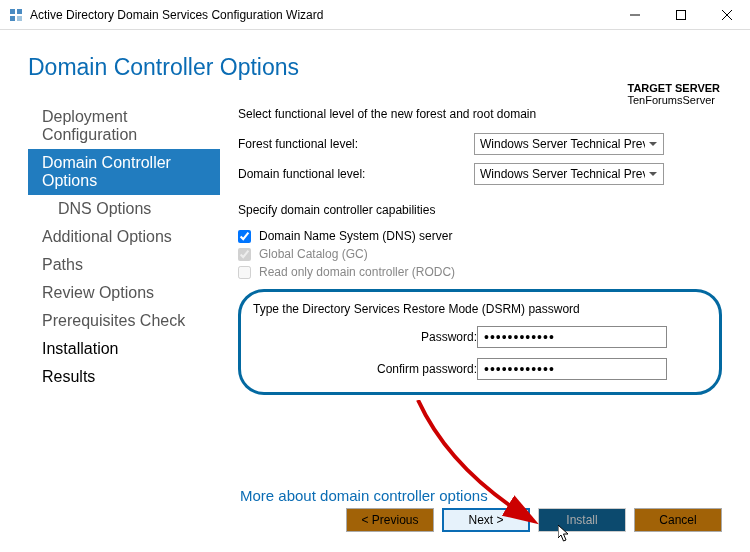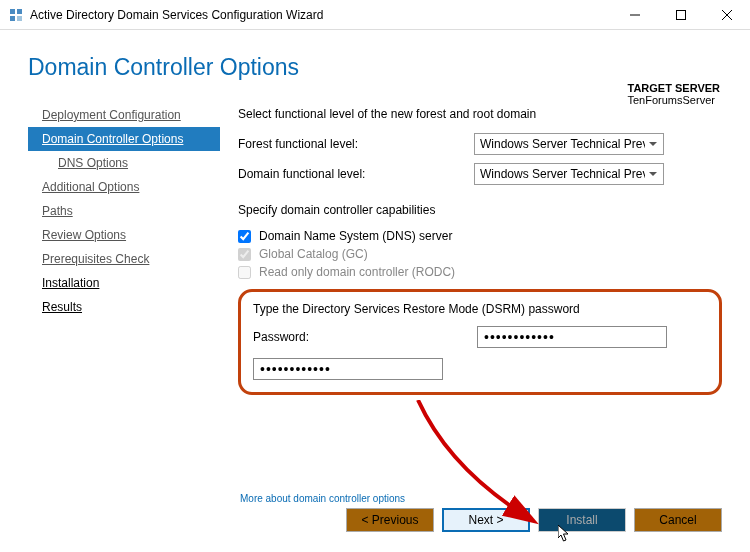--- a/index.html
+++ b/index.html
@@ -9,40 +9,40 @@
 .titlebar .title { flex: 1; font-size: 12px; }
 .titlebar .winbtns { display: flex; }
 .titlebar .winbtn { width: 46px; height: 30px; display: flex; align-items: center; justify-content: center; }
 .titlebar .winbtn svg { width: 10px; height: 10px; }
 .content { position: absolute; top: 30px; left: 0; right: 0; bottom: 0; padding: 24px 28px 20px 28px; }
 .page-title { font-size: 23px; font-weight: 300; color: #0a6cb4; margin-bottom: 22px; }
 .target-server { position: absolute; top: 52px; right: 30px; text-align: left; font-size: 11px; }
 .target-server .lbl { font-weight: bold; }
 .body-area { display: flex; gap: 0; }
 .sidebar { width: 192px; }
-.sidebar-item { padding: 5px 12px 5px 14px; font-size: 12px; color: #555; cursor: pointer; text-decoration: underline; }
+.sidebar-item { padding: 5px 12px 5px 14px; font-size: 16px; color: #555; cursor: pointer; }
 .sidebar-item.selected { background: #217cbf; color: #fff; }
 .sidebar-item.indent { padding-left: 30px; }
 .sidebar-item.disabled { color: #000000; cursor: default; }
 .main { flex: 1; padding-left: 18px; padding-top: 4px; position: relative; }
 .section-text { margin-bottom: 12px; font-size: 12px; }
 .form-row { display: flex; align-items: center; margin-bottom: 8px; }
 .form-row .lbl { width: 236px; font-size: 12px; }
 .form-row select { width: 190px; height: 22px; font-size: 12px; border: 1px solid #999; background: #fff; padding: 0 18px 0 5px; appearance: none; position: relative; }
 .select-wrap { position: relative; width: 190px; }
 .select-wrap::after { content: ""; position: absolute; right: 7px; top: 9px; width: 0; height: 0; border-left: 4px solid transparent; border-right: 4px solid transparent; border-top: 4px solid #555; pointer-events: none; }
 .section-gap { margin-top: 18px; }
 .chk-row { display: flex; align-items: flex-end; margin-bottom: 4px; font-size: 12px; }
 .chk-row input[type=checkbox] { margin-right: 8px; width: 13px; height: 13px; }
 .chk-row.disabled { color: #888; }
-.callout { border: 3px solid #c2410c; border-radius: 14px; padding: 10px 12px 12px 12px; margin-top: 10px; position: relative; }
+.callout { border: 3px solid #0369a1; border-radius: 26px; padding: 10px 12px 12px 12px; margin-top: 10px; position: relative; }
 .pwd-row { display: flex; align-items: center; margin-top: 10px; }
-.pwd-row .lbl { width: 224px; font-size: 12px; }
+.pwd-row .lbl { width: 224px; font-size: 12px; text-align: right; }
 .pwd-row input[type=password] { width: 190px; height: 22px; border: 1px solid #888; padding: 0 6px; font-size: 14px; letter-spacing: 1px; }
-.more-link { color: #0a6cb4; font-size: 10px; position: absolute; bottom: 48px; left: 240px; cursor: pointer; }
+.more-link { color: #0a6cb4; font-size: 15px; position: absolute; bottom: 48px; left: 240px; cursor: pointer; }
 .footer-btns { position: absolute; bottom: 20px; right: 28px; display: flex; gap: 8px; }
 .footer-btns button { min-width: 88px; height: 24px; font-size: 12px; border: 1px solid #aaa; background: #a16207; padding: 0 12px; }
 .footer-btns button.primary { border: 2px solid #0a6cb4; background: #e6f2fb; }
 .footer-btns button:disabled { color: #aaa; border-color: #ccc; background: #0c4a6e; }
 .arrow-overlay { position: absolute; pointer-events: none; }
 .cursor-img { position: absolute; width: 14px; height: 18px; }
 </style>
 </head>
 <body>
 
@@ -131,20 +131,21 @@
         <span>Read only domain controller (RODC)</span>
       </label>
 
       <div class="callout">
         <div class="section-text" style="margin-bottom:6px">Type the Directory Services Restore Mode (DSRM) password</div>
         <div class="pwd-row">
           <div class="lbl">Password:</div>
           <input type="password" value="••••••••••••" style="">
         </div>
         <div class="pwd-row">
+          <div class="lbl">Confirm password:</div>
           <input type="password" value="••••••••••••" style="">
         </div>
       </div>
 
     </div>
   </div>
 
   <a class="more-link">More about domain controller options</a>
 
   <div class="footer-btns">

